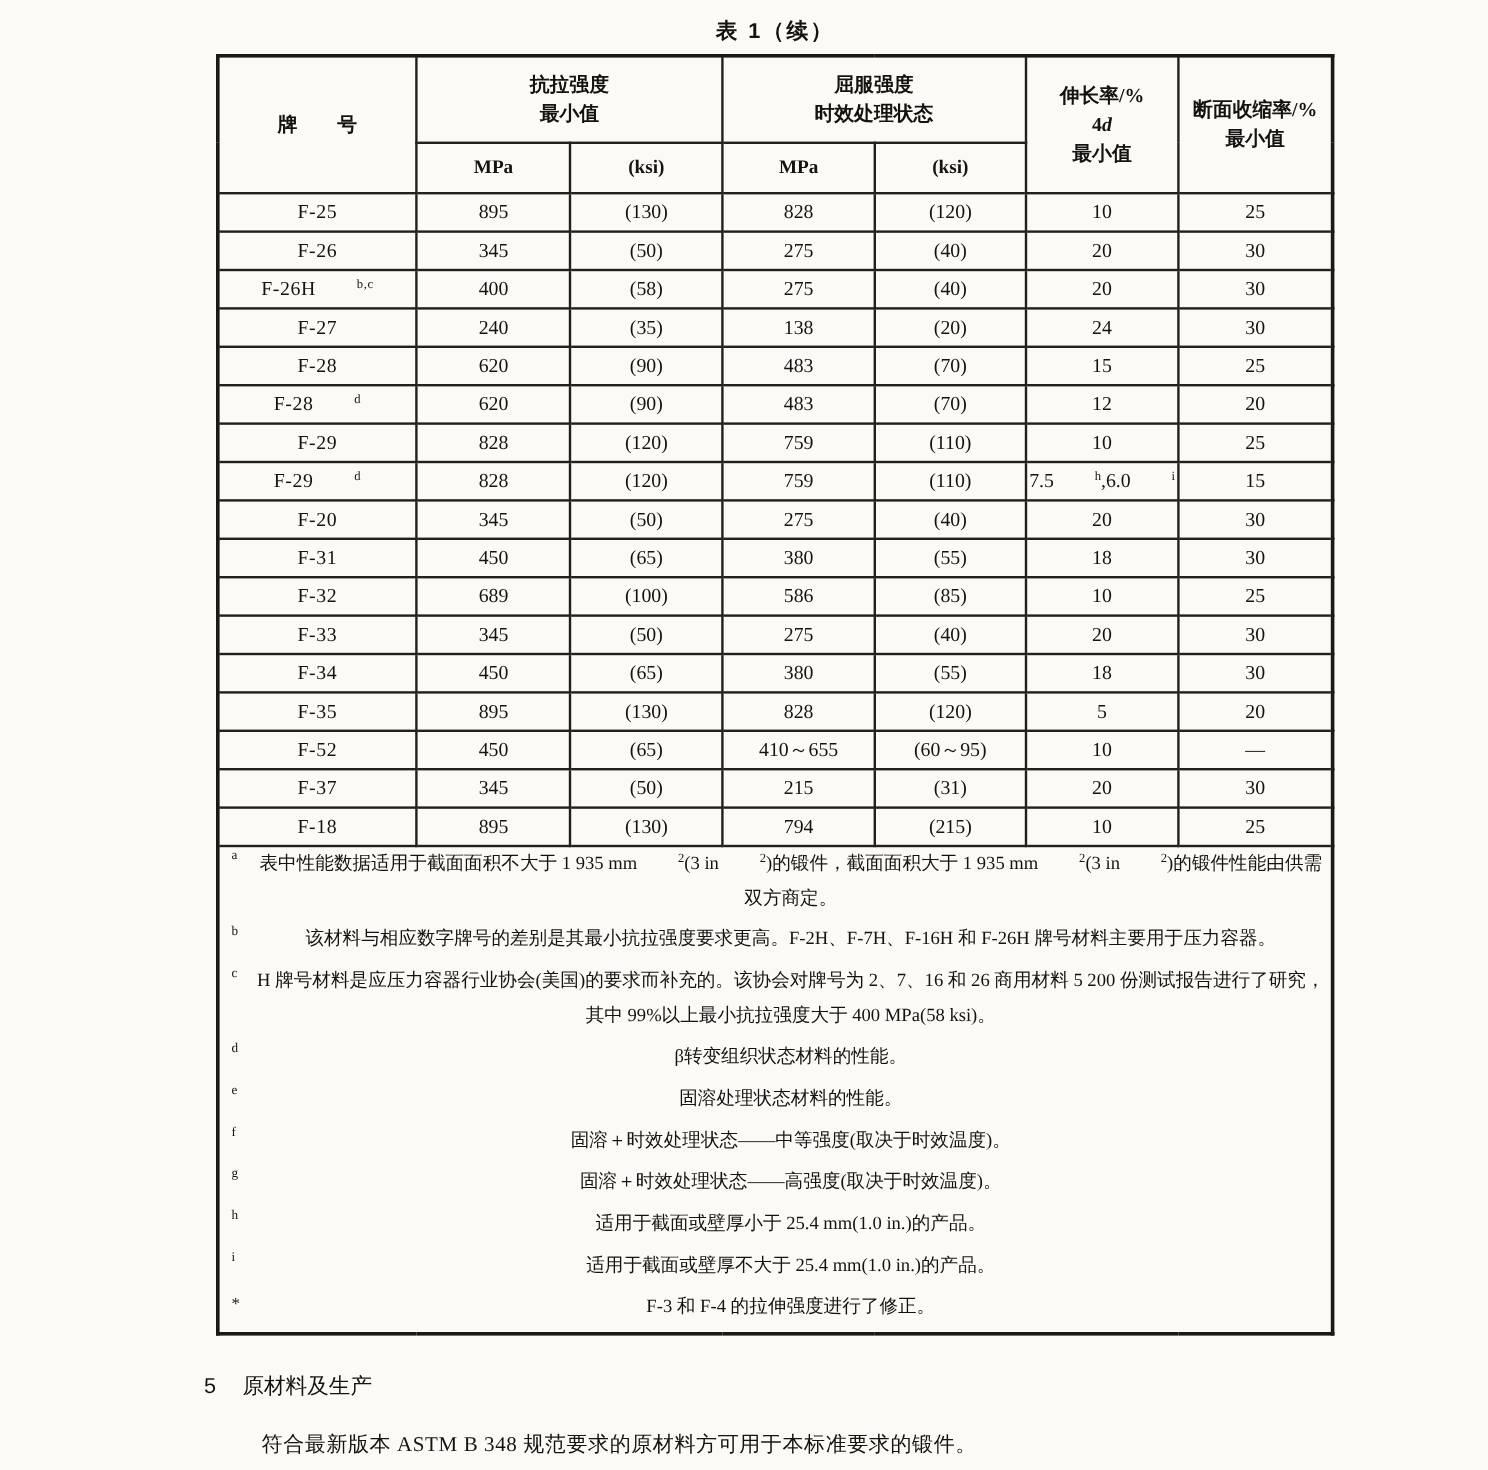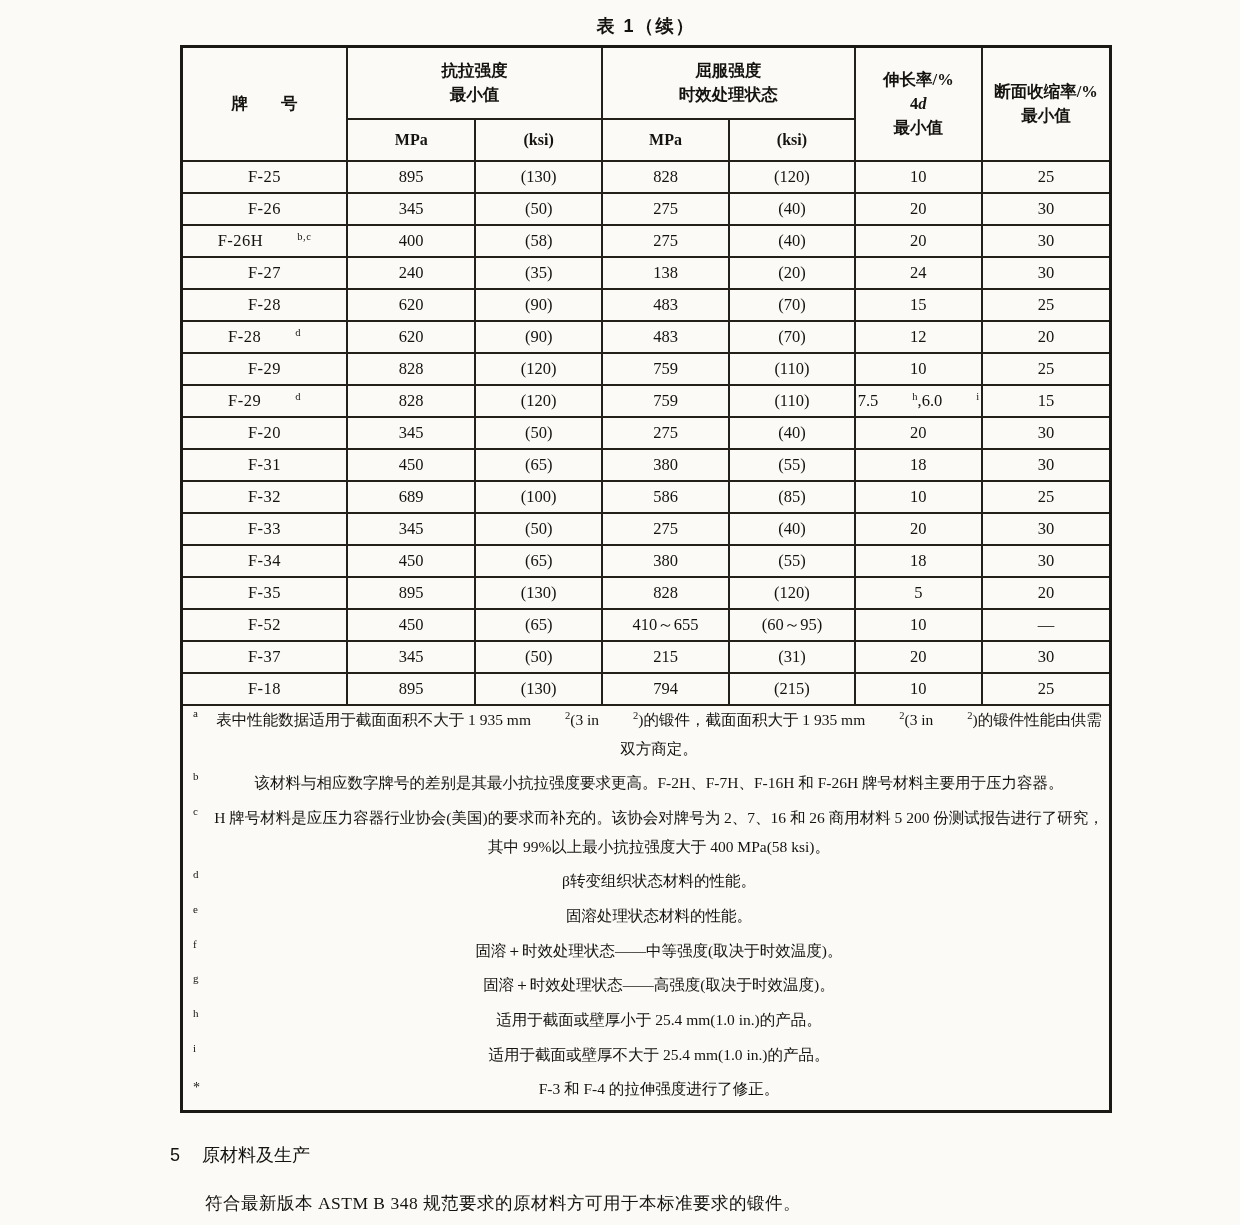--- a/index.html
+++ b/index.html
@@ -72,21 +72,21 @@
     width:1000px;
   }
   .section-heading{
     font-weight:normal;
     font-size:18px;
     font-family:"Liberation Sans","DejaVu Sans",sans-serif;
   }
   .section-heading .sec-num{margin-right:22px;}
   .section-paragraph{
     margin-top:24px;
-    margin-left:35px;
+    margin-left:48px;
     font-size:17.5px;
     letter-spacing:0.5px;
   }
 </style>
 </head>
 <body>
 
 <div class="page">
 
   <div class="table-zone">

